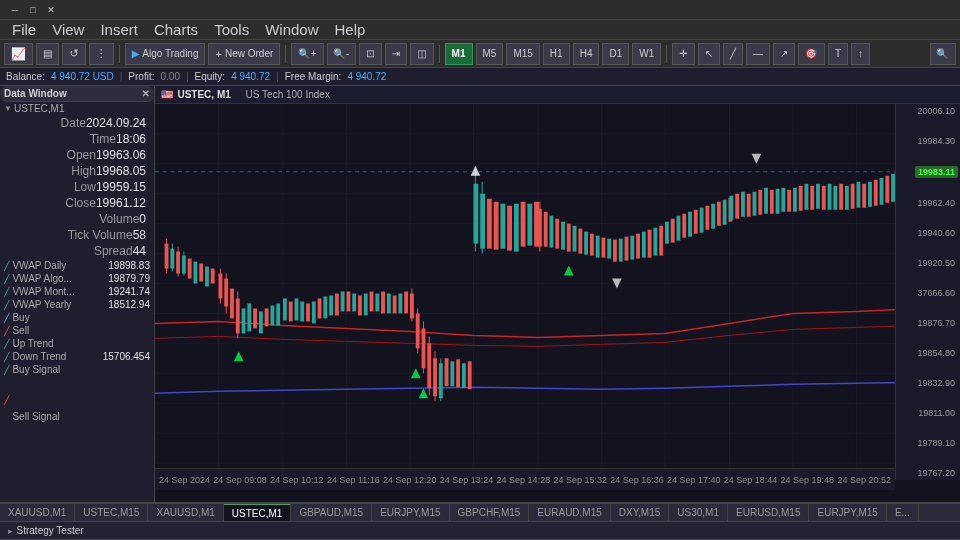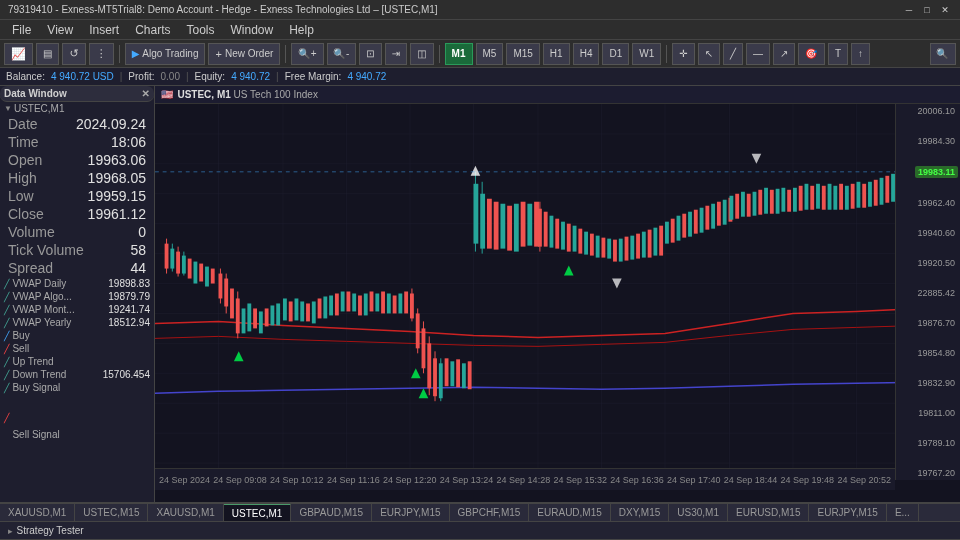--- a/index.html
+++ b/index.html
@@ -20,21 +20,21 @@
     #titlebar .win-controls { display: flex; gap: 4px; }
     #titlebar .win-btn { width: 14px; height: 14px; display: flex; align-items: center; justify-content: center; font-size: 9px; cursor: pointer; }
 
     
     #menubar {
       height: 20px;
       background: #2d2d2d;
       display: flex;
       align-items: center;
       padding: 0 4px;
-      font-size: 12px;
+      font-size: 15px;
       color: #ccc;
       border-bottom: 1px solid #444;
     }
     #menubar .menu-item { padding: 0 8px; cursor: pointer; height: 100%; display: flex; align-items: center; }
 
     
     #toolbar {
       height: 28px;
       background: #2d2d2d;
       display: flex;
@@ -98,23 +98,23 @@
       font-size: 10px;
       display: flex;
       align-items: center;
       gap: 2px;
       cursor: pointer;
       color: #aaa;
     }
     .dw-section .arrow { font-size: 8px; color: #888; }
     .dw-row {
       display: flex;
-      justify-content: space-between;
+      justify-content: flex-end;
       padding: 1px 8px;
-      font-size: 14px;
+      font-size: 12px;
     }
     .dw-row .dw-label { color: #999; }
     .dw-row .dw-value { color: #e0e0e0; }
     .dw-indicator {
       padding: 1px 4px;
       font-size: 10px;
       display: flex;
       align-items: center;
       gap: 3px;
       color: #ccc;
@@ -255,21 +255,20 @@
     .acct-sep { color: #555; }
 
     
     .profit-zero { color: #888; }
     .equity-val { color: #4af; }
   </style>
 </head>
 <body>
 
 <div id="titlebar">
-  <span style="font-size:10px; color:#ccc;">79319410 - Exness-MT5Trial8: Demo Account - Hedge - Exness Technologies Ltd – [USTEC,M1]</span>
   <div class="win-controls">
     <div class="win-btn">─</div>
     <div class="win-btn">□</div>
     <div class="win-btn close-btn">✕</div>
   </div>
 </div>
 
 <div id="menubar">
   <div class="menu-item">File</div>
   <div class="menu-item">View</div>
@@ -443,21 +442,21 @@
         <span style="color:#aaa; flex:1;margin-top:34px;">Sell Signal</span>
       </div>
     </div>
   </div>
 
   <div id="chart-area">
     <div id="chart-header">
       <span style="color:#aaa; margin-right:4px;">🇺🇸</span>
       <span>
         <span style="font-weight:bold; color:#ddd;">USTEC, M1</span>
-        <span style="color:#aaa; margin-left:0;">US Tech 100 Index</span>
+        <span style="color:#aaa; margin-left:12px;">US Tech 100 Index</span>
       </span>
     </div>
 
     <div id="chart-canvas">
       <svg id="chart-svg" viewBox="0 0 795 377" preserveAspectRatio="none" style="width:100%;height:100%;display:block;">
 
         <rect width="795" height="377" fill="#131320"></rect>
 
         <g stroke="#1e1e30" stroke-width="0.5">
           <line x1="0" y1="30" x2="795" y2="30"></line>
@@ -686,21 +685,21 @@
       </svg>
     </div>
 
     <div id="price-scale">
       <div class="price-label">20006.10</div>
       <div class="price-label">19984.30</div>
       <div class="price-label highlight">19983.11</div>
       <div class="price-label">19962.40</div>
       <div class="price-label">19940.60</div>
       <div class="price-label">19920.50</div>
-      <div class="price-label">22885.42</div>
+      <div class="price-label">37666.60</div>
       <div class="price-label">19876.70</div>
       <div class="price-label">19854.80</div>
       <div class="price-label">19832.90</div>
       <div class="price-label">19811.00</div>
       <div class="price-label">19789.10</div>
       <div class="price-label">19767.20</div>
     </div>
 
     <div id="time-scale">
       <span>24 Sep 2024</span>

